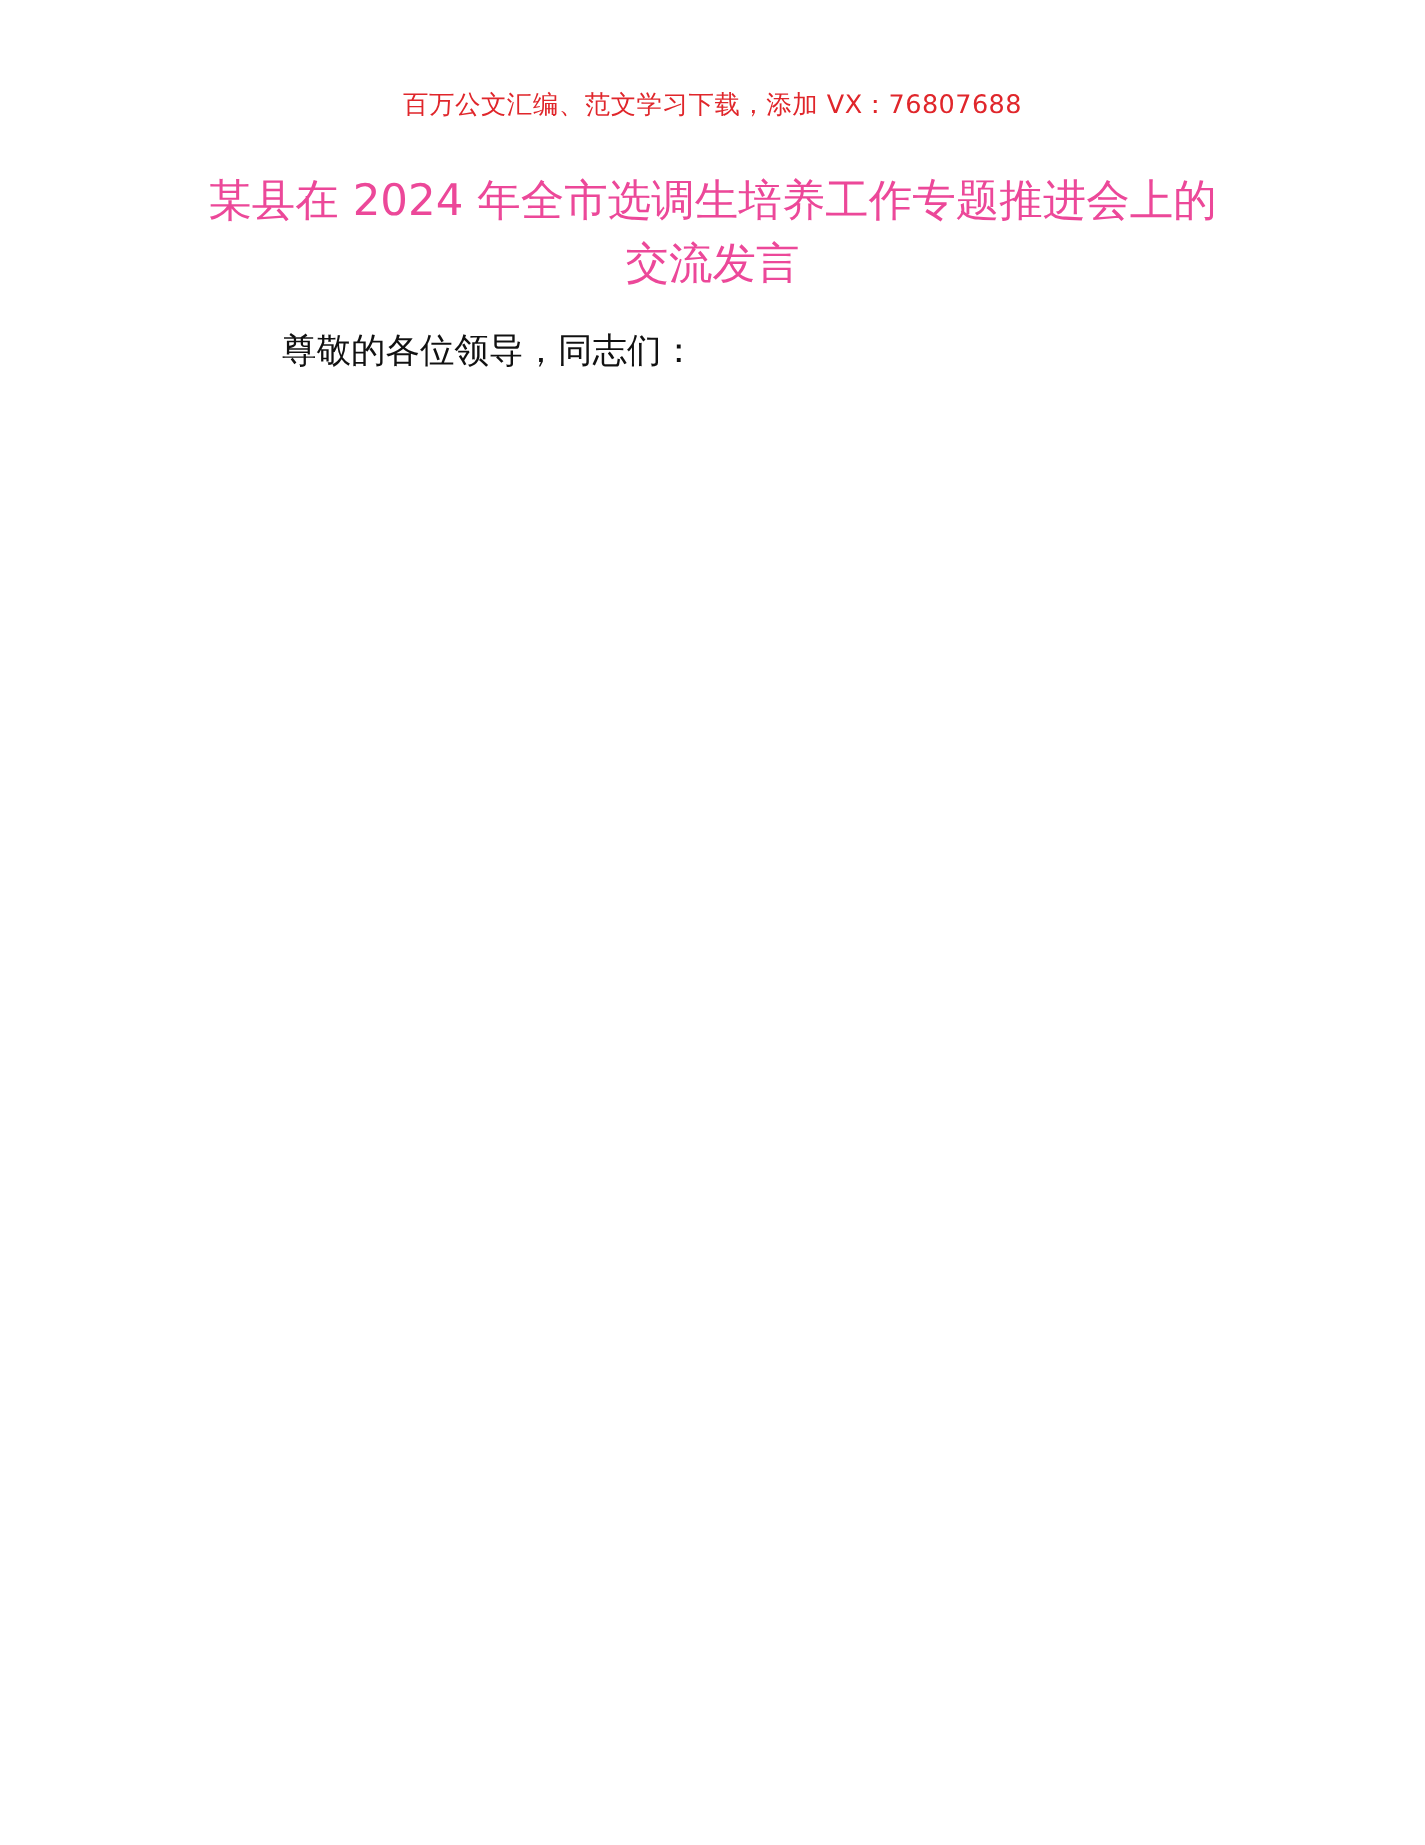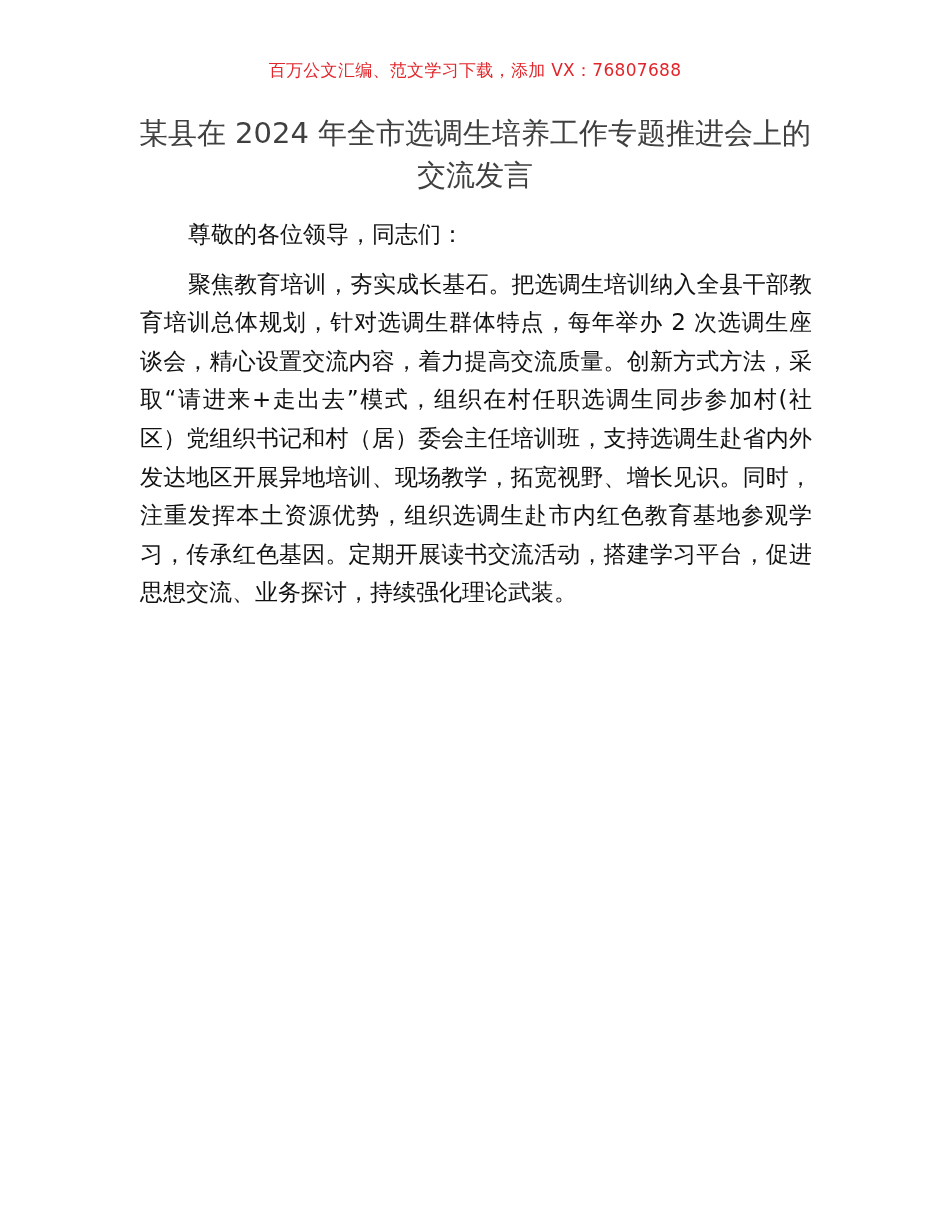--- a/index.html
+++ b/index.html
@@ -1,31 +1,30 @@
 <!DOCTYPE html>
 <html><head>
 <meta charset="utf-8">
 <style>
   html, body { margin: 0; padding: 0; background: #ffffff; }
   body { width: 950px; height: 1230px; position: relative; overflow: hidden;
          font-family: "DejaVu Sans", "Liberation Sans", sans-serif; color: #111; }
   .watermark { position: absolute; top: 58px; left: 0; width: 950px; text-align: center;
                font-size: 17px; color: #e0262b; letter-spacing: 0.3px; line-height: 24px; }
   .title { position: absolute; top: 112px; left: 135px; width: 680px; text-align: center;
-           font-size: 29px; line-height: 42px; color: #404040; font-weight: normal; margin: 0; }
+           font-size: 29px; line-height: 42px; color: #ec4899; font-weight: normal; margin: 0; }
   .body { position: absolute; left: 140px; width: 672px; font-size: 23px; line-height: 38.6px;
           color: #111; text-align: justify; text-justify: inter-character; }
   .body p { margin: 0; text-indent: 48px; }
-  .body p.greeting { margin-bottom: 11px; }
+  .body p.greeting { }
   .body p.intro { margin-bottom: 11px; }
   .body p.section { margin-bottom: 11px; }
 </style>
 </head>
 <body>
 
 <div class="watermark">百万公文汇编、范文学习下载，添加 VX：76807688</div>
 
 <h1 class="title">某县在 2024 年全市选调生培养工作专题推进会上的交流发言</h1>
 
 <div class="body" style="top:215px;">
   <p class="greeting">尊敬的各位领导，同志们：</p>
-  <p class="section">聚焦教育培训，夯实成长基石。把选调生培训纳入全县干部教育培训总体规划，针对选调生群体特点，每年举办 2 次选调生座谈会，精心设置交流内容，着力提高交流质量。创新方式方法，采取“请进来+走出去”模式，组织在村任职选调生同步参加村(社区）党组织书记和村（居）委会主任培训班，支持选调生赴省内外发达地区开展异地培训、现场教学，拓宽视野、增长见识。同时，注重发挥本土资源优势，组织选调生赴市内红色教育基地参观学习，传承红色基因。定期开展读书交流活动，搭建学习平台，促进思想交流、业务探讨，持续强化理论武装。</p>
 </div>
 
 </body></html>

